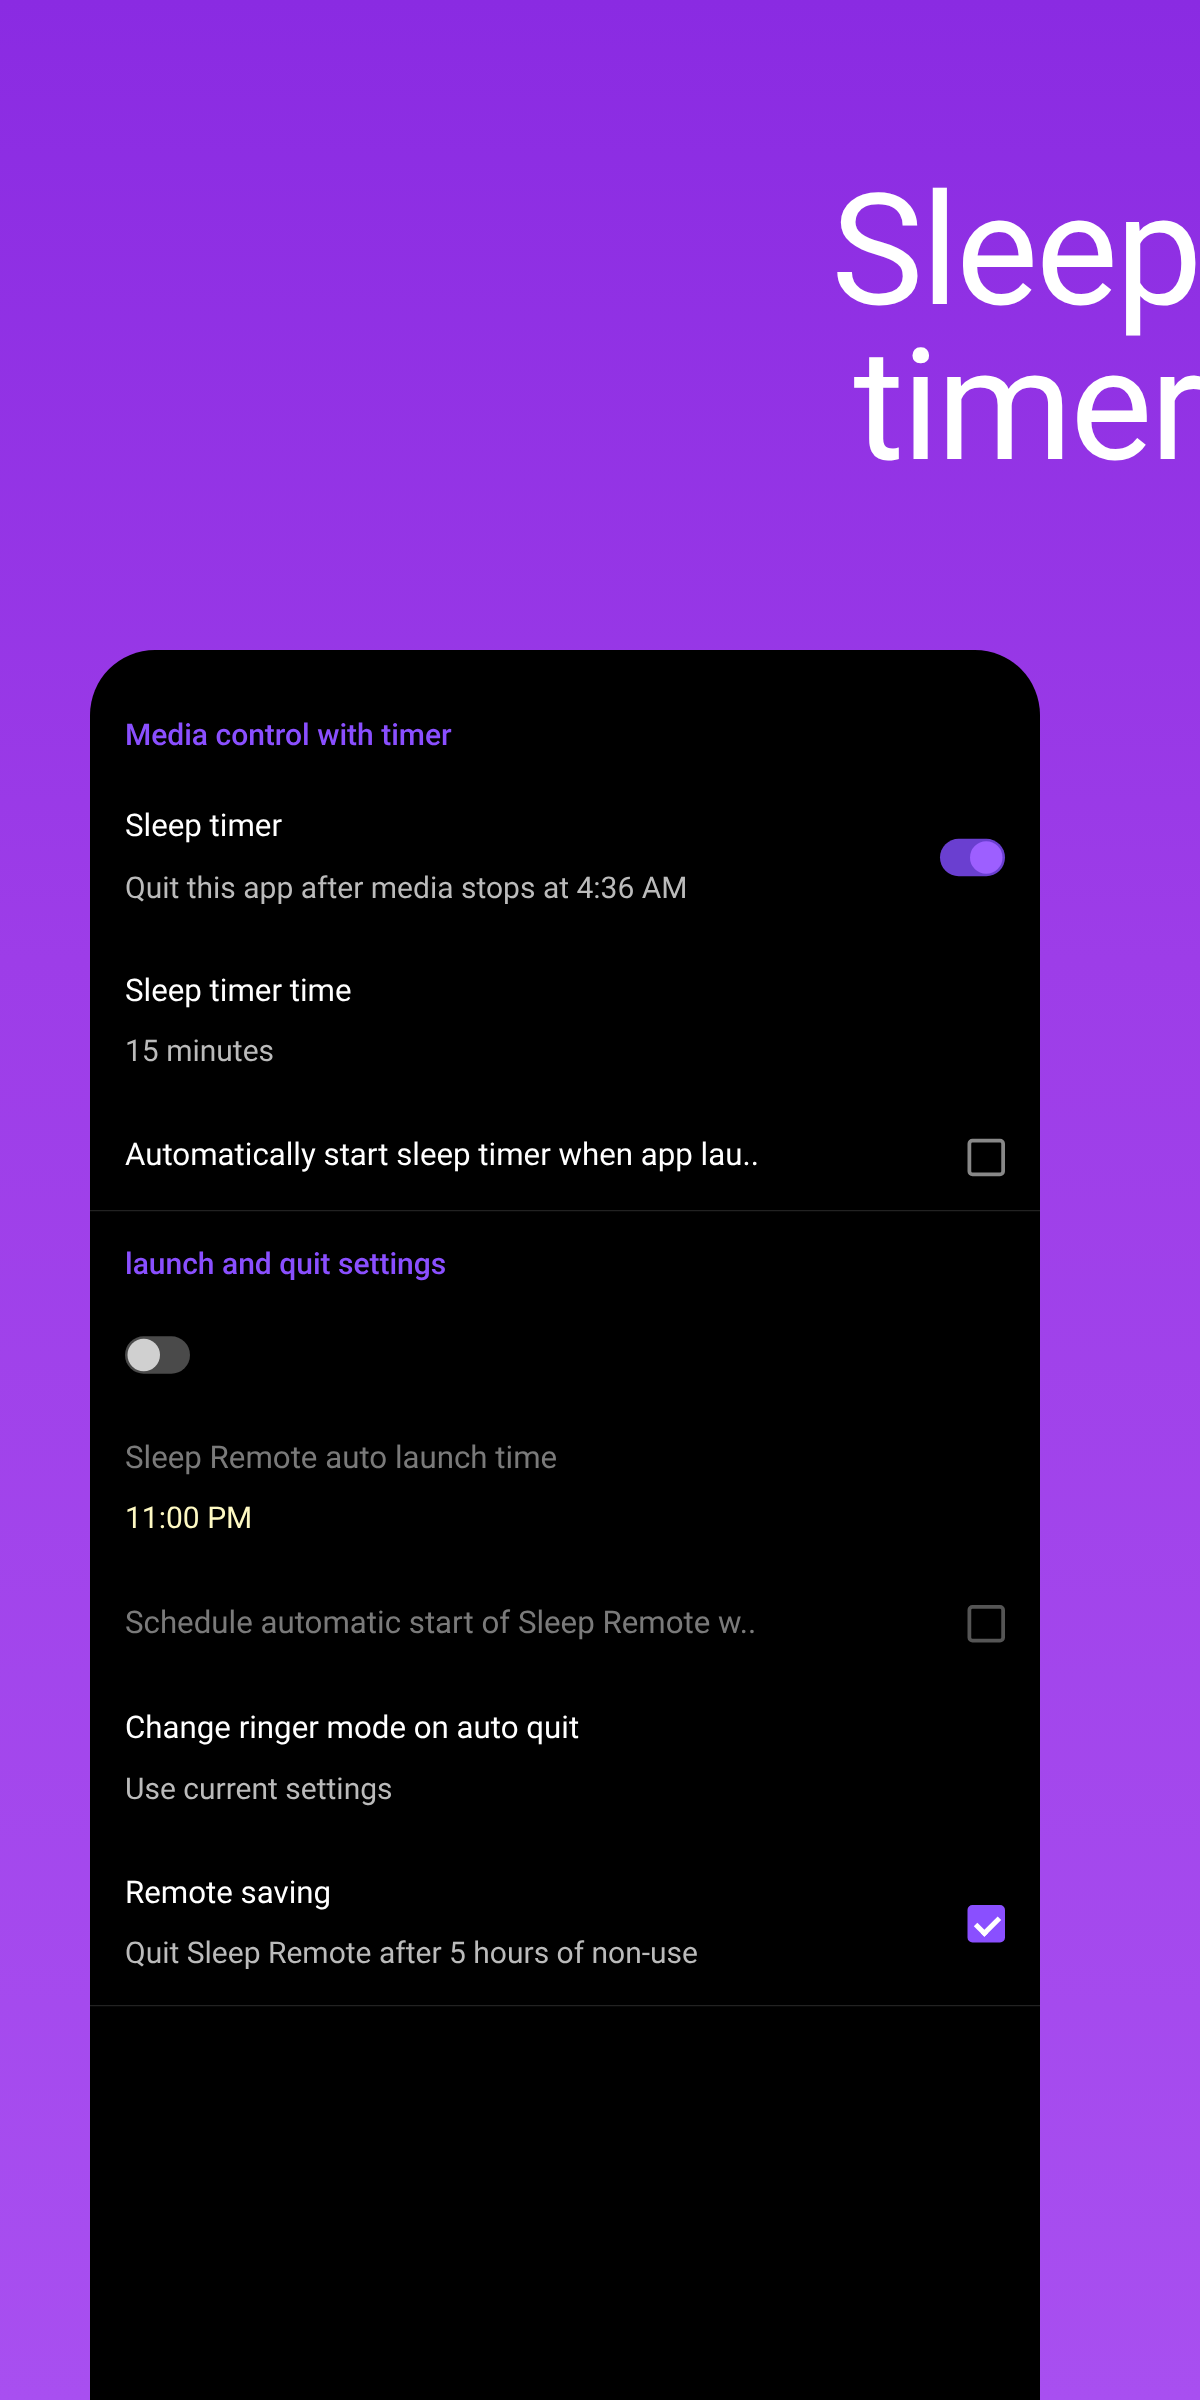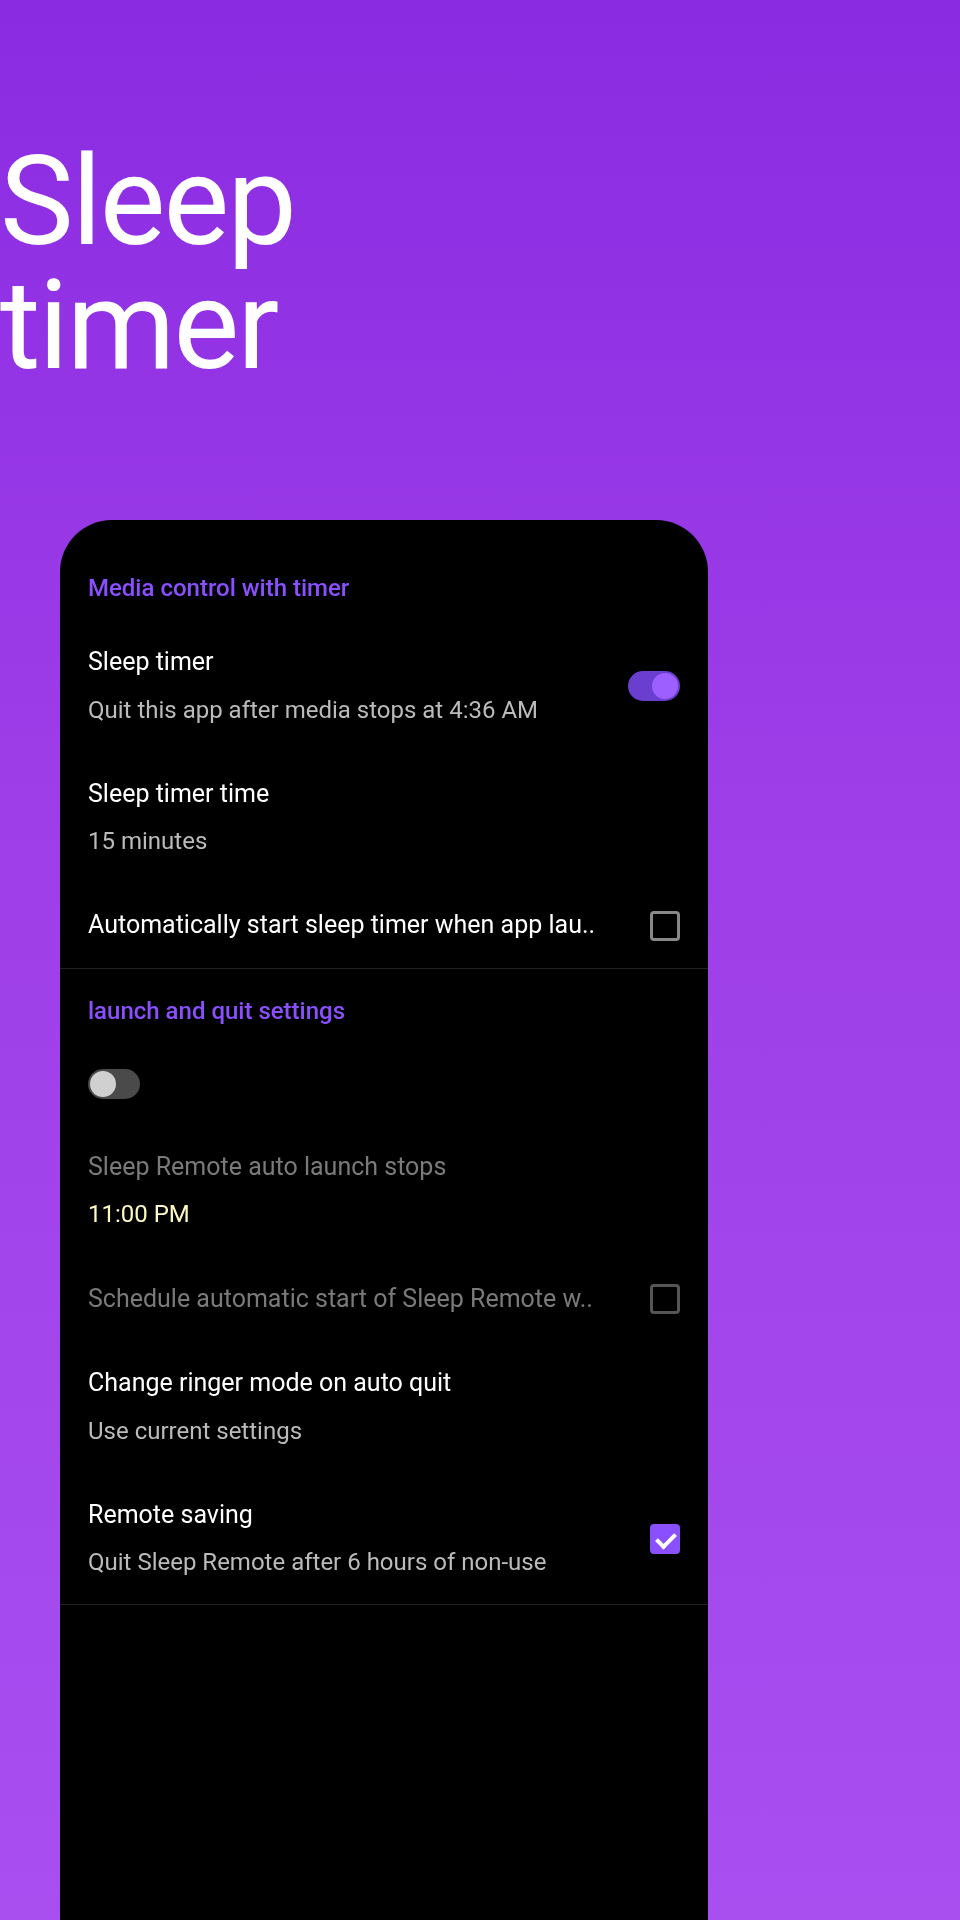--- a/index.html
+++ b/index.html
@@ -8,33 +8,33 @@
     box-sizing: border-box;
   }
   body {
     width: 960px;
     height: 1920px;
     background: linear-gradient(180deg, #8a2be2 0%, #9d3de8 40%, #a84ff0 100%);
     font-family: -apple-system, BlinkMacSystemFont, 'Segoe UI', Roboto, sans-serif;
     overflow: hidden;
   }
   .hero-title {
-    text-align: left;
+    text-align: right;
     color: #ffffff;
     font-size: 124px;
     font-weight: 400;
     line-height: 1.0;
     padding-top: 140px;
     letter-spacing: -2px;
   }
   .phone {
     position: absolute;
     top: 520px;
-    left: 60px;
-    width: 648px;
+    left: 72px;
+    width: 760px;
     background: #000000;
     border-radius: 52px 52px 0 0;
     padding: 44px 0 0 0;
     height: 1400px;
   }
   .section {
     border-bottom: 1px solid #222;
   }
   .section-header {
     color: #8a4fff;
@@ -172,21 +172,21 @@
     <div class="section-header" style="padding-top:28px;">launch and quit settings</div>
 
     <div class="row">
       <div class="toggle off">
         <div class="toggle-knob"></div>
       </div>
     </div>
 
     <div class="row disabled">
       <div class="row-text">
-        <div class="row-title">Sleep Remote auto launch stops</div>
+        <div class="row-title">Sleep Remote auto launch time</div>
         <div class="row-subtitle">11:00 PM</div>
       </div>
     </div>
 
     <div class="row disabled">
       <div class="row-text">
         <div class="row-title">Schedule automatic start of Sleep Remote w..</div>
       </div>
       <div class="checkbox disabled"></div>
     </div>
@@ -194,19 +194,19 @@
     <div class="row">
       <div class="row-text">
         <div class="row-title">Change ringer mode on auto quit</div>
         <div class="row-subtitle">Use current settings</div>
       </div>
     </div>
 
     <div class="row">
       <div class="row-text">
         <div class="row-title">Remote saving</div>
-        <div class="row-subtitle">Quit Sleep Remote after 6 hours of non-use</div>
+        <div class="row-subtitle">Quit Sleep Remote after 5 hours of non-use</div>
       </div>
       <div class="checkbox checked"></div>
     </div>
   </div>
 
 </div>
 
 </body></html>

